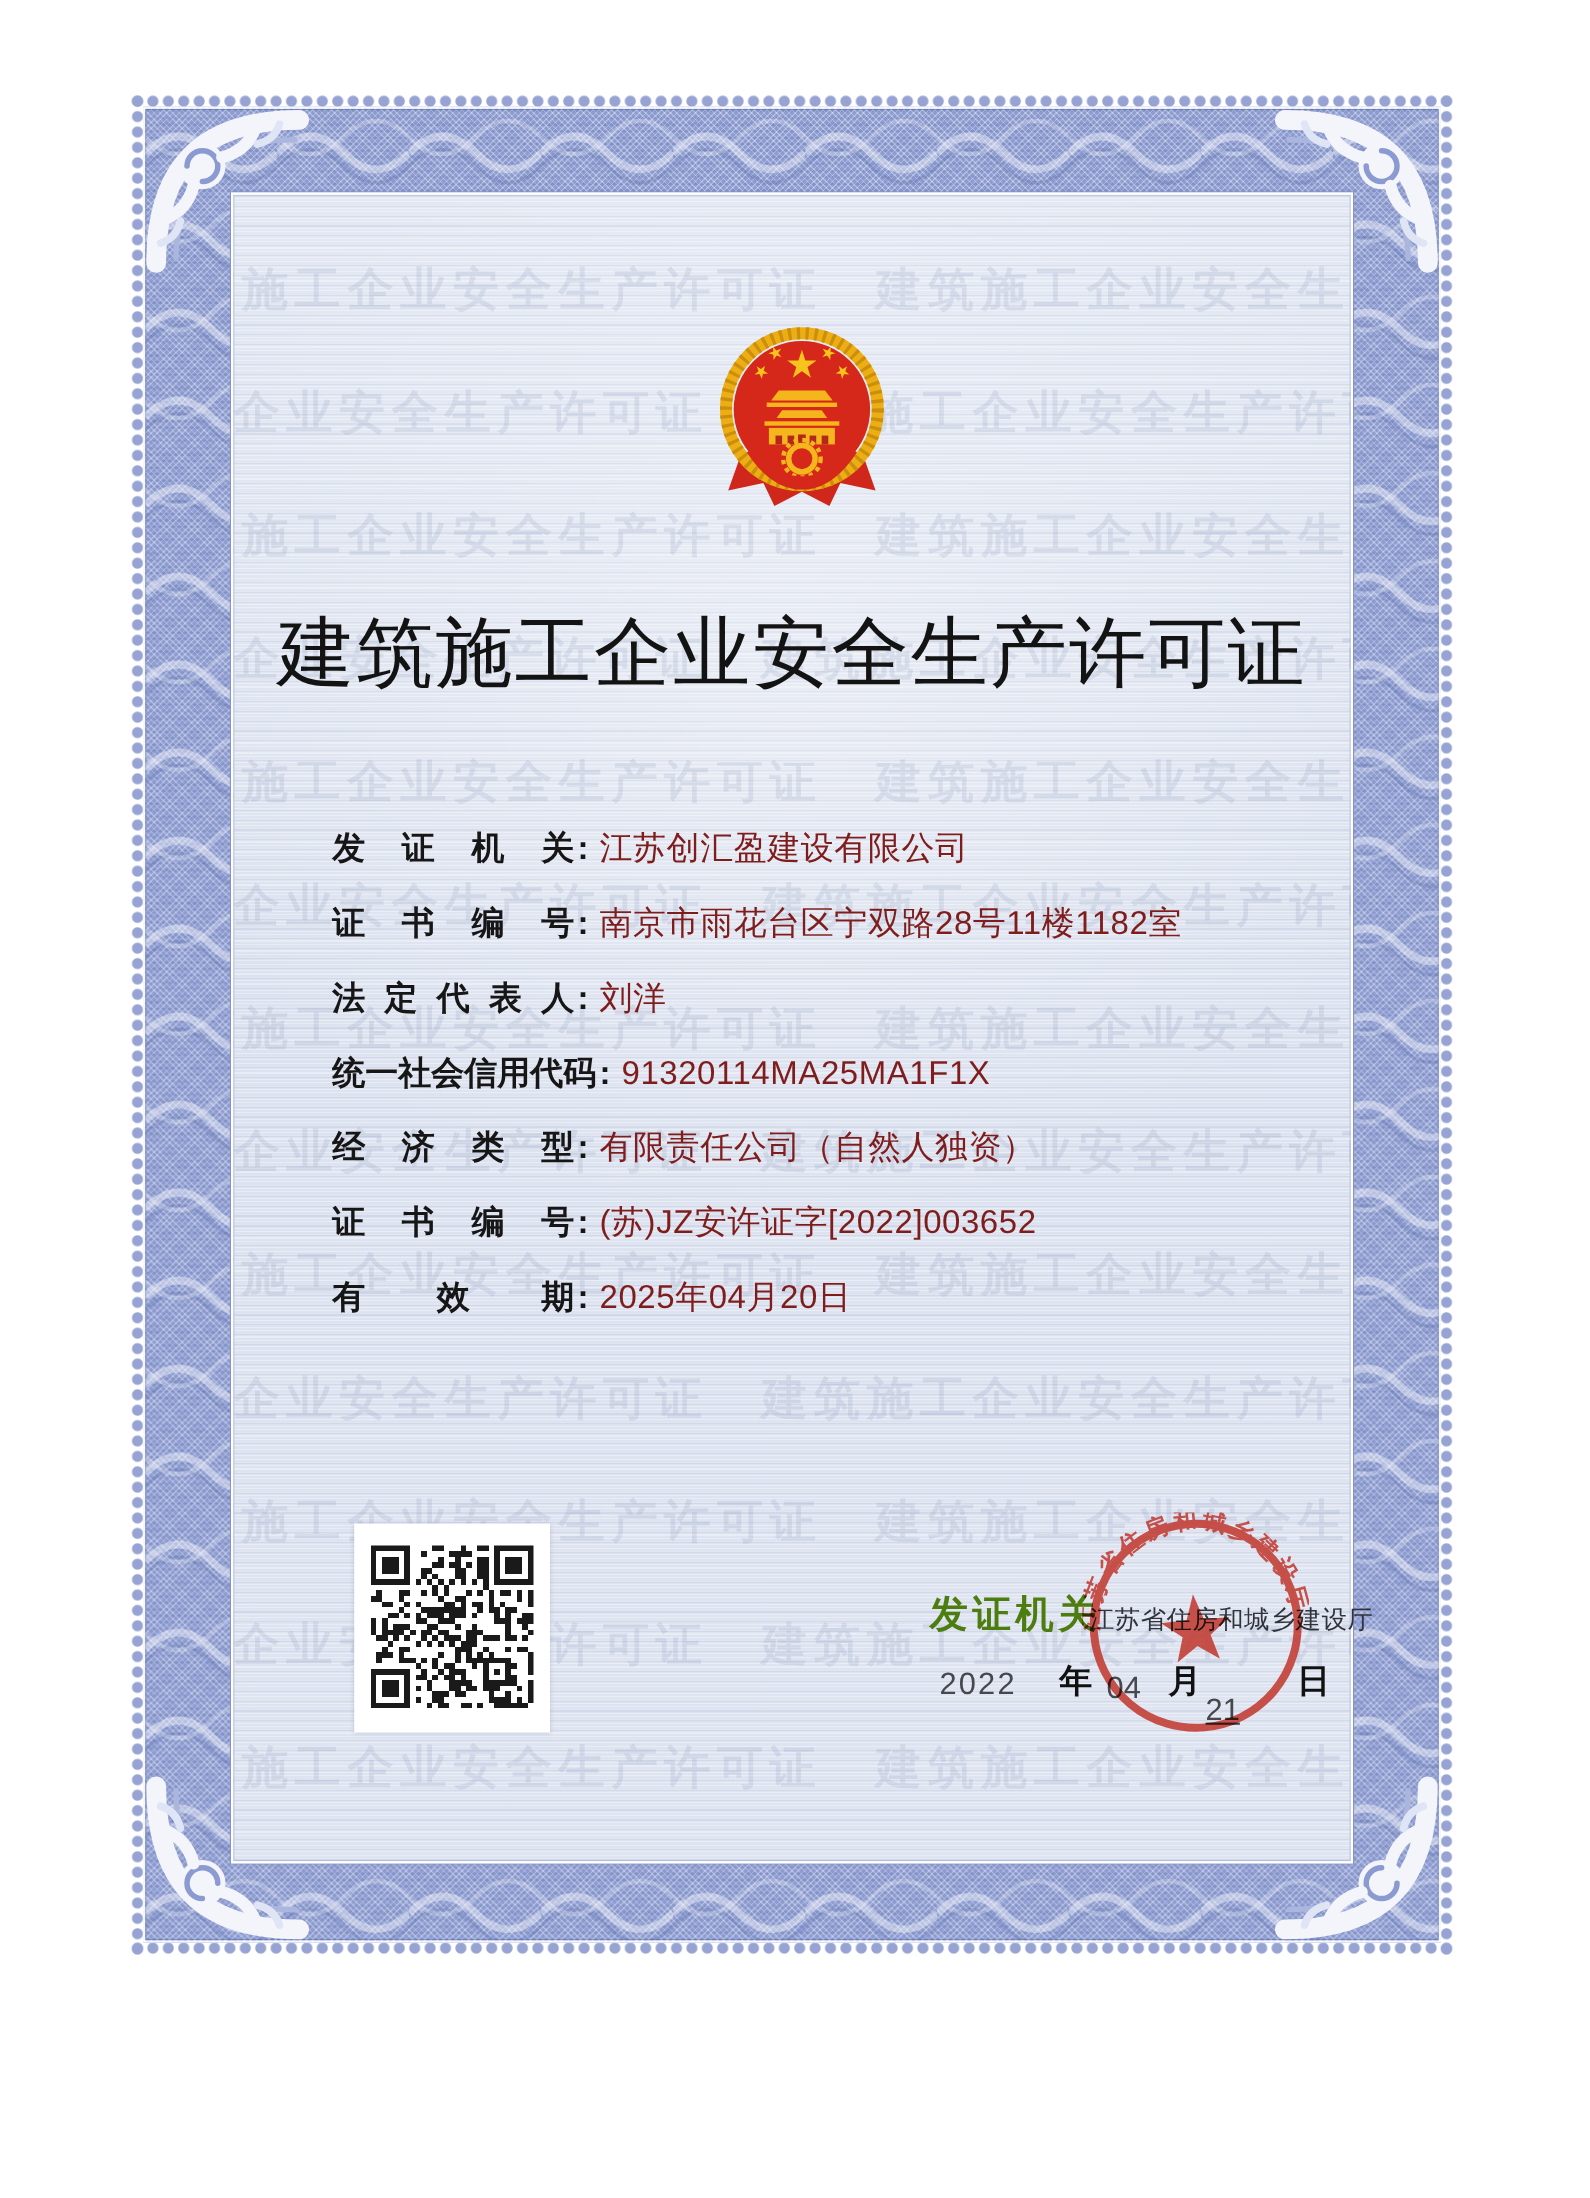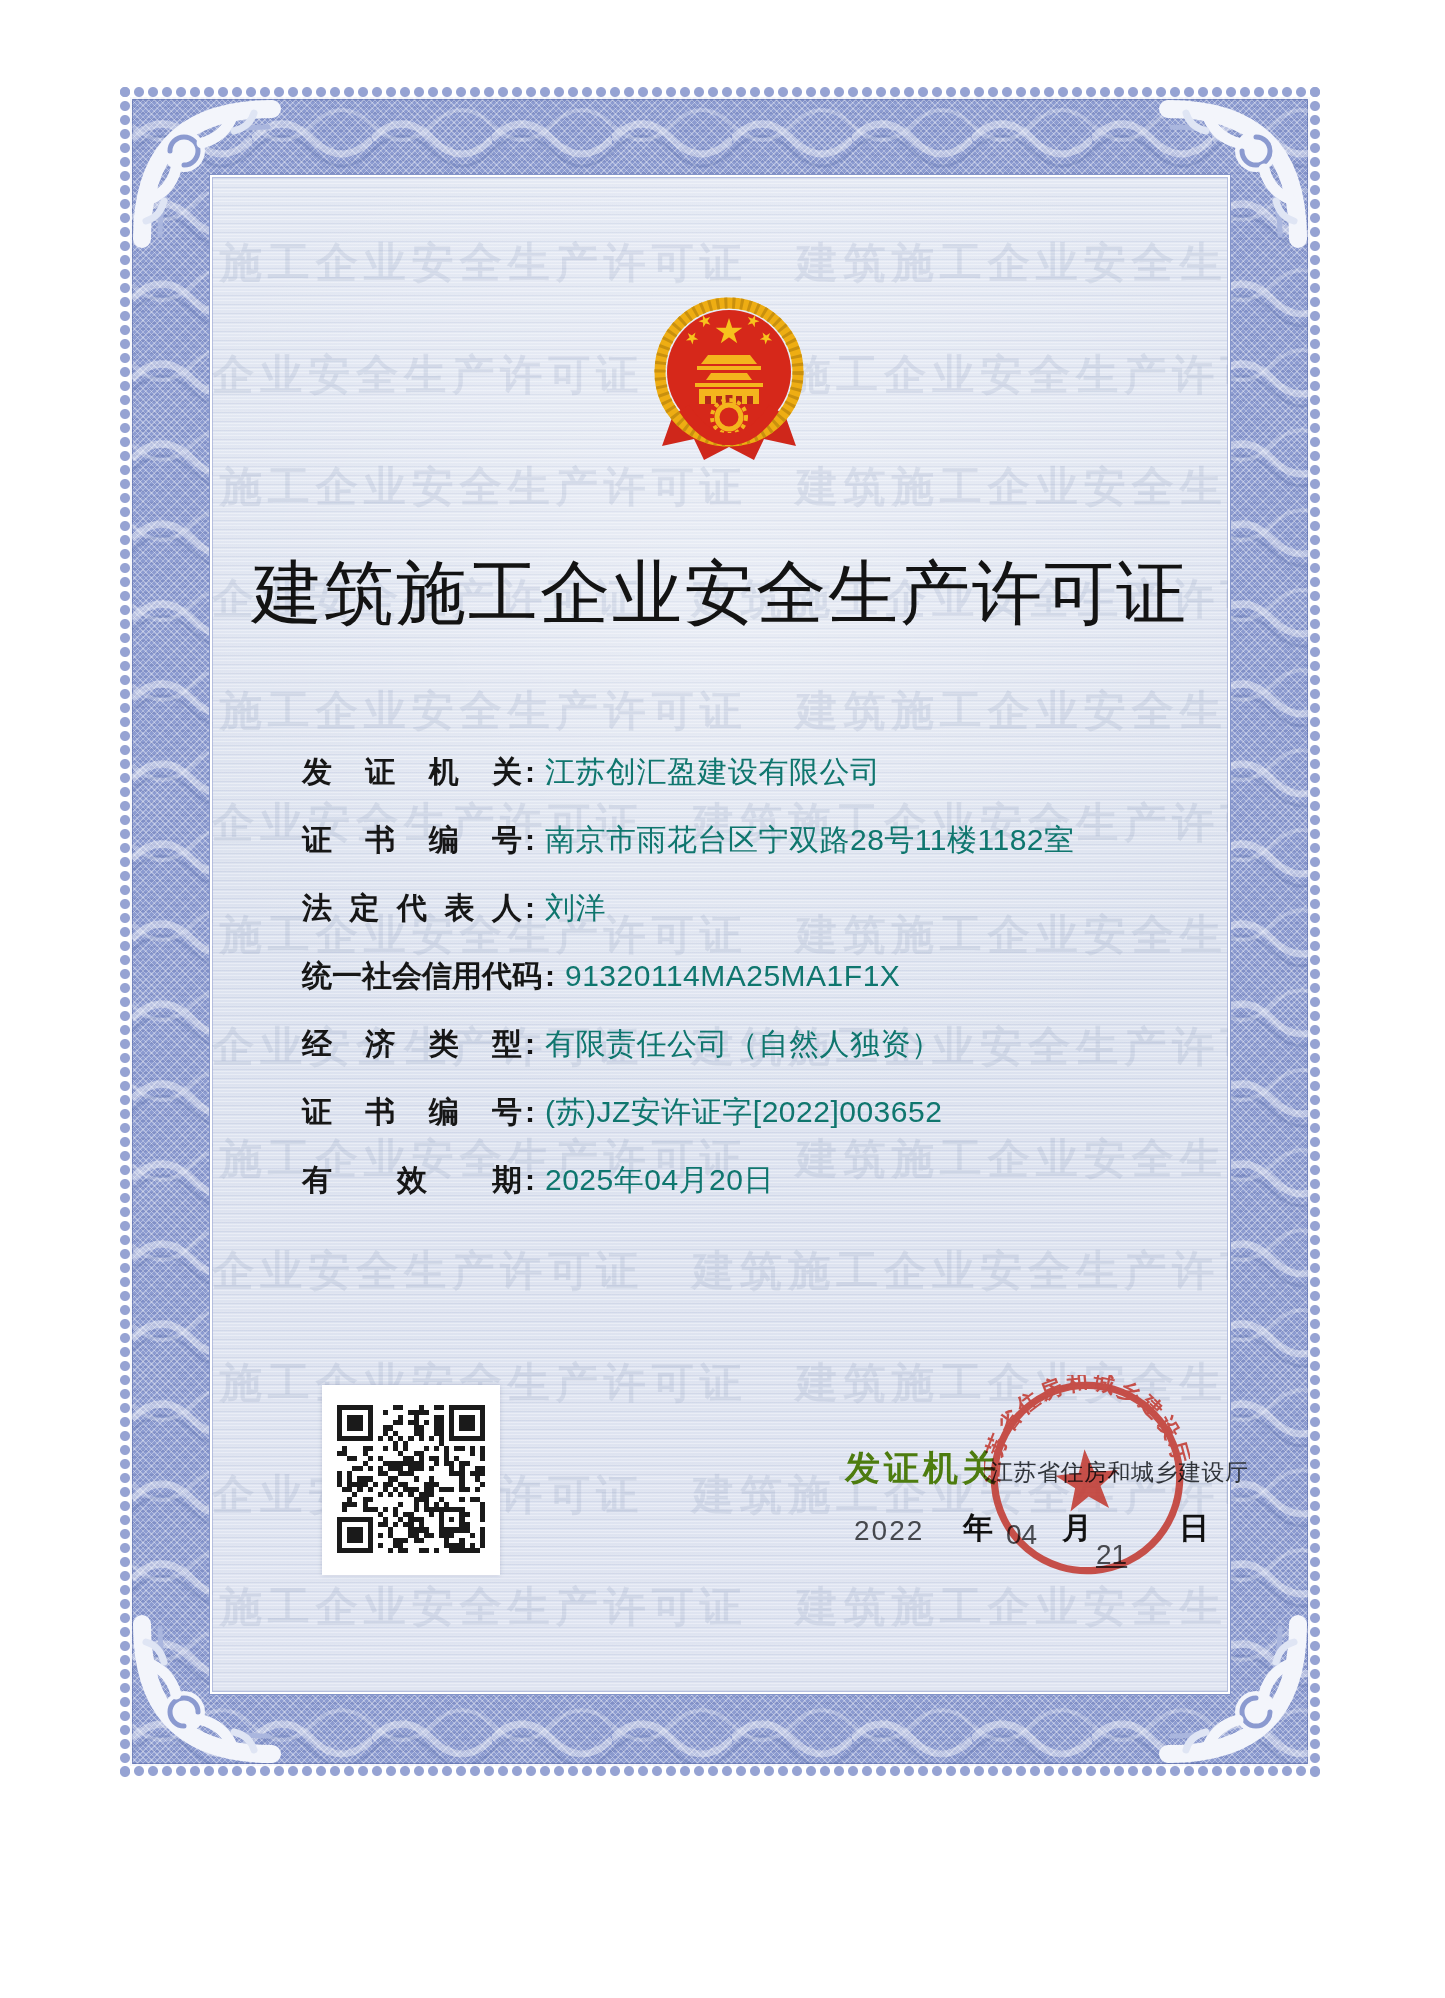--- a/index.html
+++ b/index.html
@@ -62,21 +62,21 @@
     text-align:center;font-size:70px;font-weight:400;letter-spacing:2px;
     color:#131313;
   }
   .fields{position:absolute;left:184px;top:653px;}
   .field-row{height:68px;line-height:68px;white-space:nowrap;font-size:30px;}
   .f-label{
     display:inline-block;min-width:220px;font-weight:700;color:#161616;
     text-align:justify;text-align-last:justify;vertical-align:top;
   }
   .f-colon{display:inline-block;font-weight:700;color:#161616;margin:0 10px 0 3px;}
-  .f-value{color:#0f766e;letter-spacing:.5px;}
+  .f-value{color:#7f1d1d;letter-spacing:.5px;}
   
   .qr-box{
     position:absolute;left:204px;top:1300px;width:178px;height:190px;
     background:#ffffff;box-shadow:0 0 4px rgba(120,130,160,.35);
   }
   .qr-box svg{position:absolute;left:15px;top:20px;width:148px;height:148px;}
   
   .issuer-label{
     position:absolute;left:727px;top:1358px;height:50px;line-height:50px;
     font-size:35px;font-weight:800;letter-spacing:4px;color:#4d7c0f;

